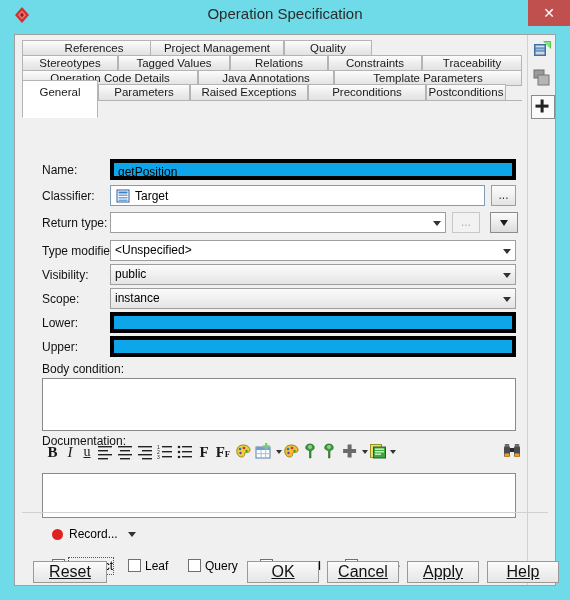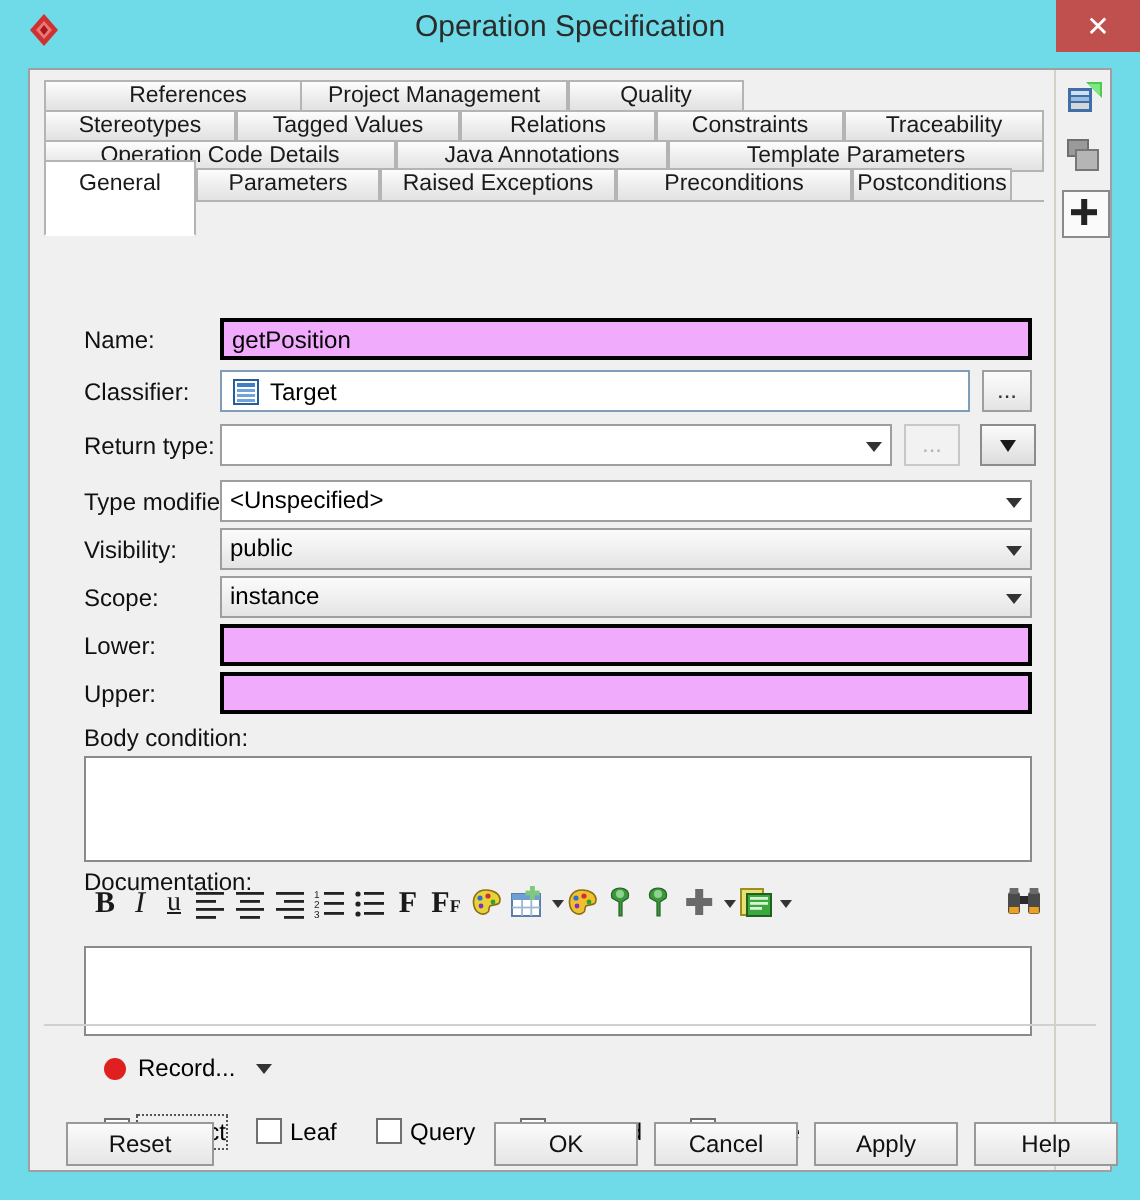--- a/index.html
+++ b/index.html
@@ -102,22 +102,22 @@
     box-sizing: border-box;
   }
   .flabel {
     position: absolute;
     font-size: 12px;
     color: #111;
     white-space: nowrap;
   }
   .ftext {
     position: absolute;
-    background: #f0abfc;
-    border: 2px solid #000000;
+    background: #0ea5e9;
+    border: 4px solid #000000;
     box-sizing: border-box;
     font-size: 12px;
     line-height: 19px;
     padding-left: 4px;
     color: #000;
     overflow: hidden;
     white-space: nowrap;
   }
   .fcombo {
     position: absolute;
@@ -254,23 +254,24 @@
     width: 540px; height: 72px;
   }
   .dlgbtn {
     position: absolute; top: 48px;
     height: 22px;
     background: linear-gradient(to bottom,#fbfbfb 0%,#f1f1f1 45%,#e6e6e6 100%);
     border: 1px solid #999;
     box-sizing: border-box;
     text-align: center;
     line-height: 20px;
-    font-size: 12px;
+    font-size: 16px;
     color: #111;
     cursor: pointer;
+    text-decoration: underline;
   }
   .sep-line {
     position: absolute; left: 7px; top: 477px;
     width: 526px; height: 1px;
     background: #d0d0d0;
   }
 </style>
 </head>
 <body>
 

